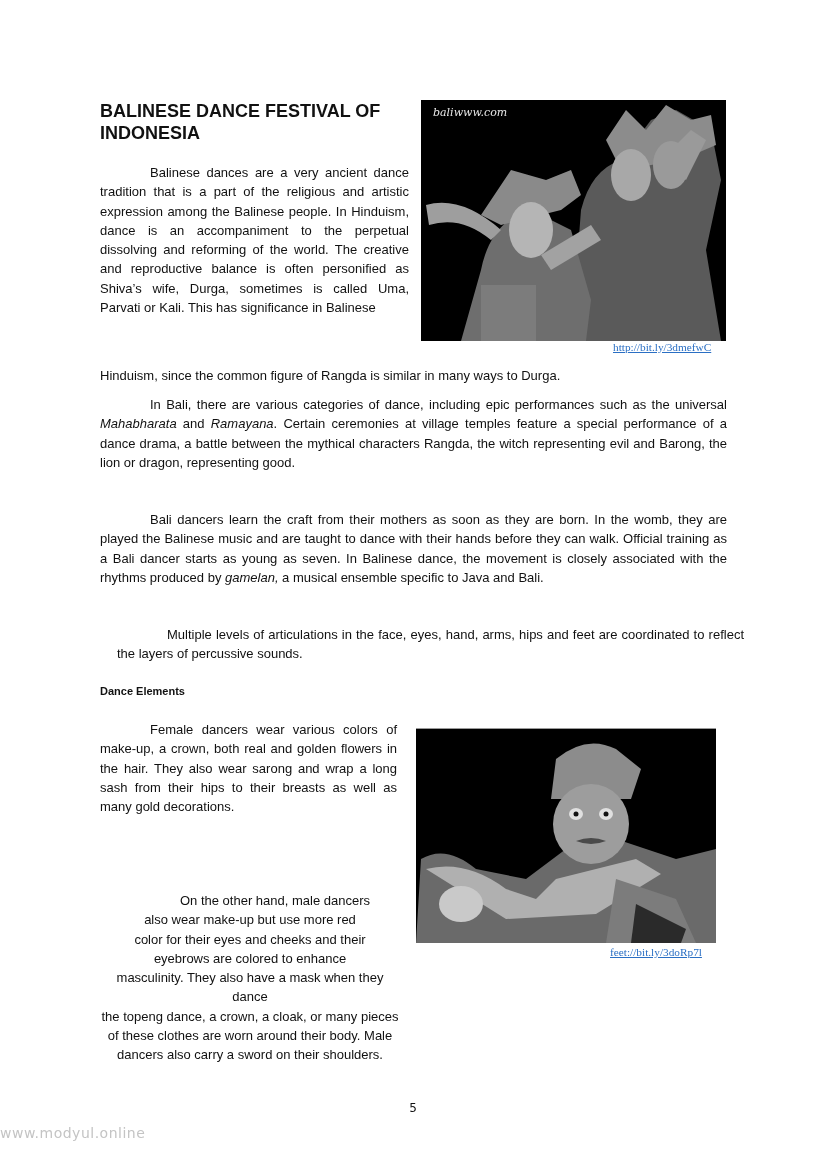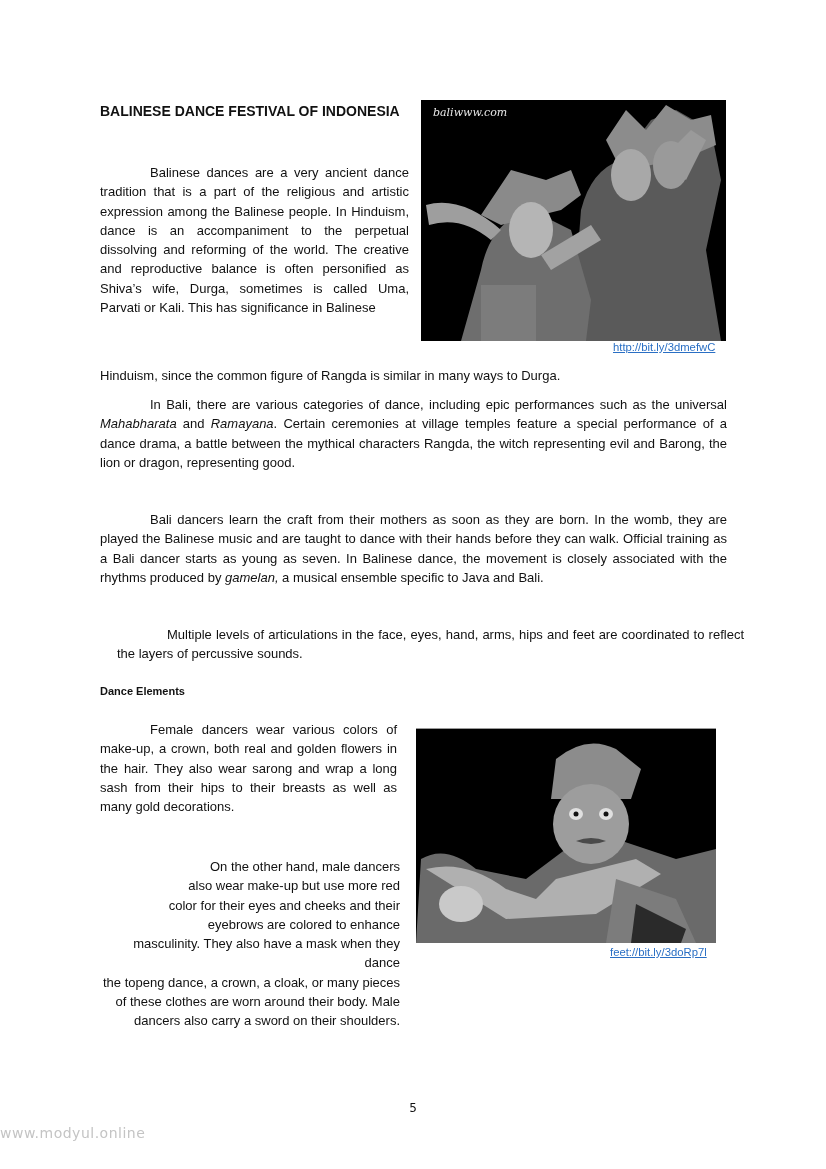--- a/index.html
+++ b/index.html
@@ -1,40 +1,40 @@
 <!DOCTYPE html>
 <html><head>
   <meta charset="utf-8">
   <style>
     html, body { margin: 0; padding: 0; background: #ffffff; }
     body { width: 826px; height: 1169px; position: relative; overflow: hidden;
            font-family: "Liberation Sans", sans-serif; color: #111111; }
     .page { position: absolute; left: 0; top: 0; width: 826px; height: 1169px; }
     .title { position: absolute; left: 100px; top: 100px; width: 320px;
              font-family: "Liberation Sans", sans-serif; font-weight: bold;
-             font-size: 14px; line-height: 22px; margin: 0; color: #111; }
+             font-size: 18px; line-height: 22px; margin: 0; color: #111; }
     .para { position: absolute; margin: 0; font-size: 13px; line-height: 19.3px;
             text-align: justify; color: #111; }
     .para .indent { display: inline-block; width: 50px; }
     .p1 { left: 100px; top: 163px; width: 309px; }
     .p1-tail { left: 100px; top: 366px; width: 630px; text-align: left; }
     .p2 { left: 100px; top: 395px; width: 627px; }
     .p3 { left: 100px; top: 510px; width: 627px; }
     .p4 { left: 117px; top: 625px; width: 627px; }
     .heading2 { position: absolute; left: 100px; top: 682px; margin: 0;
                 font-weight: bold; font-size: 11px; line-height: 19px; color: #111; }
     .p5 { left: 100px; top: 720px; width: 297px; }
-    .p6 { left: 100px; top: 857px; width: 300px; text-align: right; }
+    .p6 { left: 100px; top: 891px; width: 300px; text-align: center; }
 
     .img1 { position: absolute; left: 421px; top: 100px; width: 305px; height: 241px;
             background: #a3a3a3; overflow: hidden; }
     .img2 { position: absolute; left: 416px; top: 728px; width: 300px; height: 214px;
             background: #000; overflow: hidden; border-top: 1px solid #9a9a9a; }
     .credit { position: absolute; font-size: 11.3px; color: #2a6fc4; text-decoration: underline;
-              font-family: Liberation Sans, sans-serif; }
+              font-family: Liberation Serif, serif; }
     .credit1 { left: 613px; top: 341px; }
     .credit2 { left: 610px; top: 946px; }
     .page-num { position: absolute; left: 0; width: 826px; top: 1101px; text-align: center;
                 font-family: "DejaVu Sans", sans-serif; font-size: 12px; color: #111; }
     .site { position: absolute; left: 0; width: 826px; top: 1125px; text-align: left;
             font-family: "DejaVu Sans", sans-serif; font-size: 14px; color: #c4c4c4;
             letter-spacing: 0.5px; }
     svg { display: block; }
   </style>
 </head>

